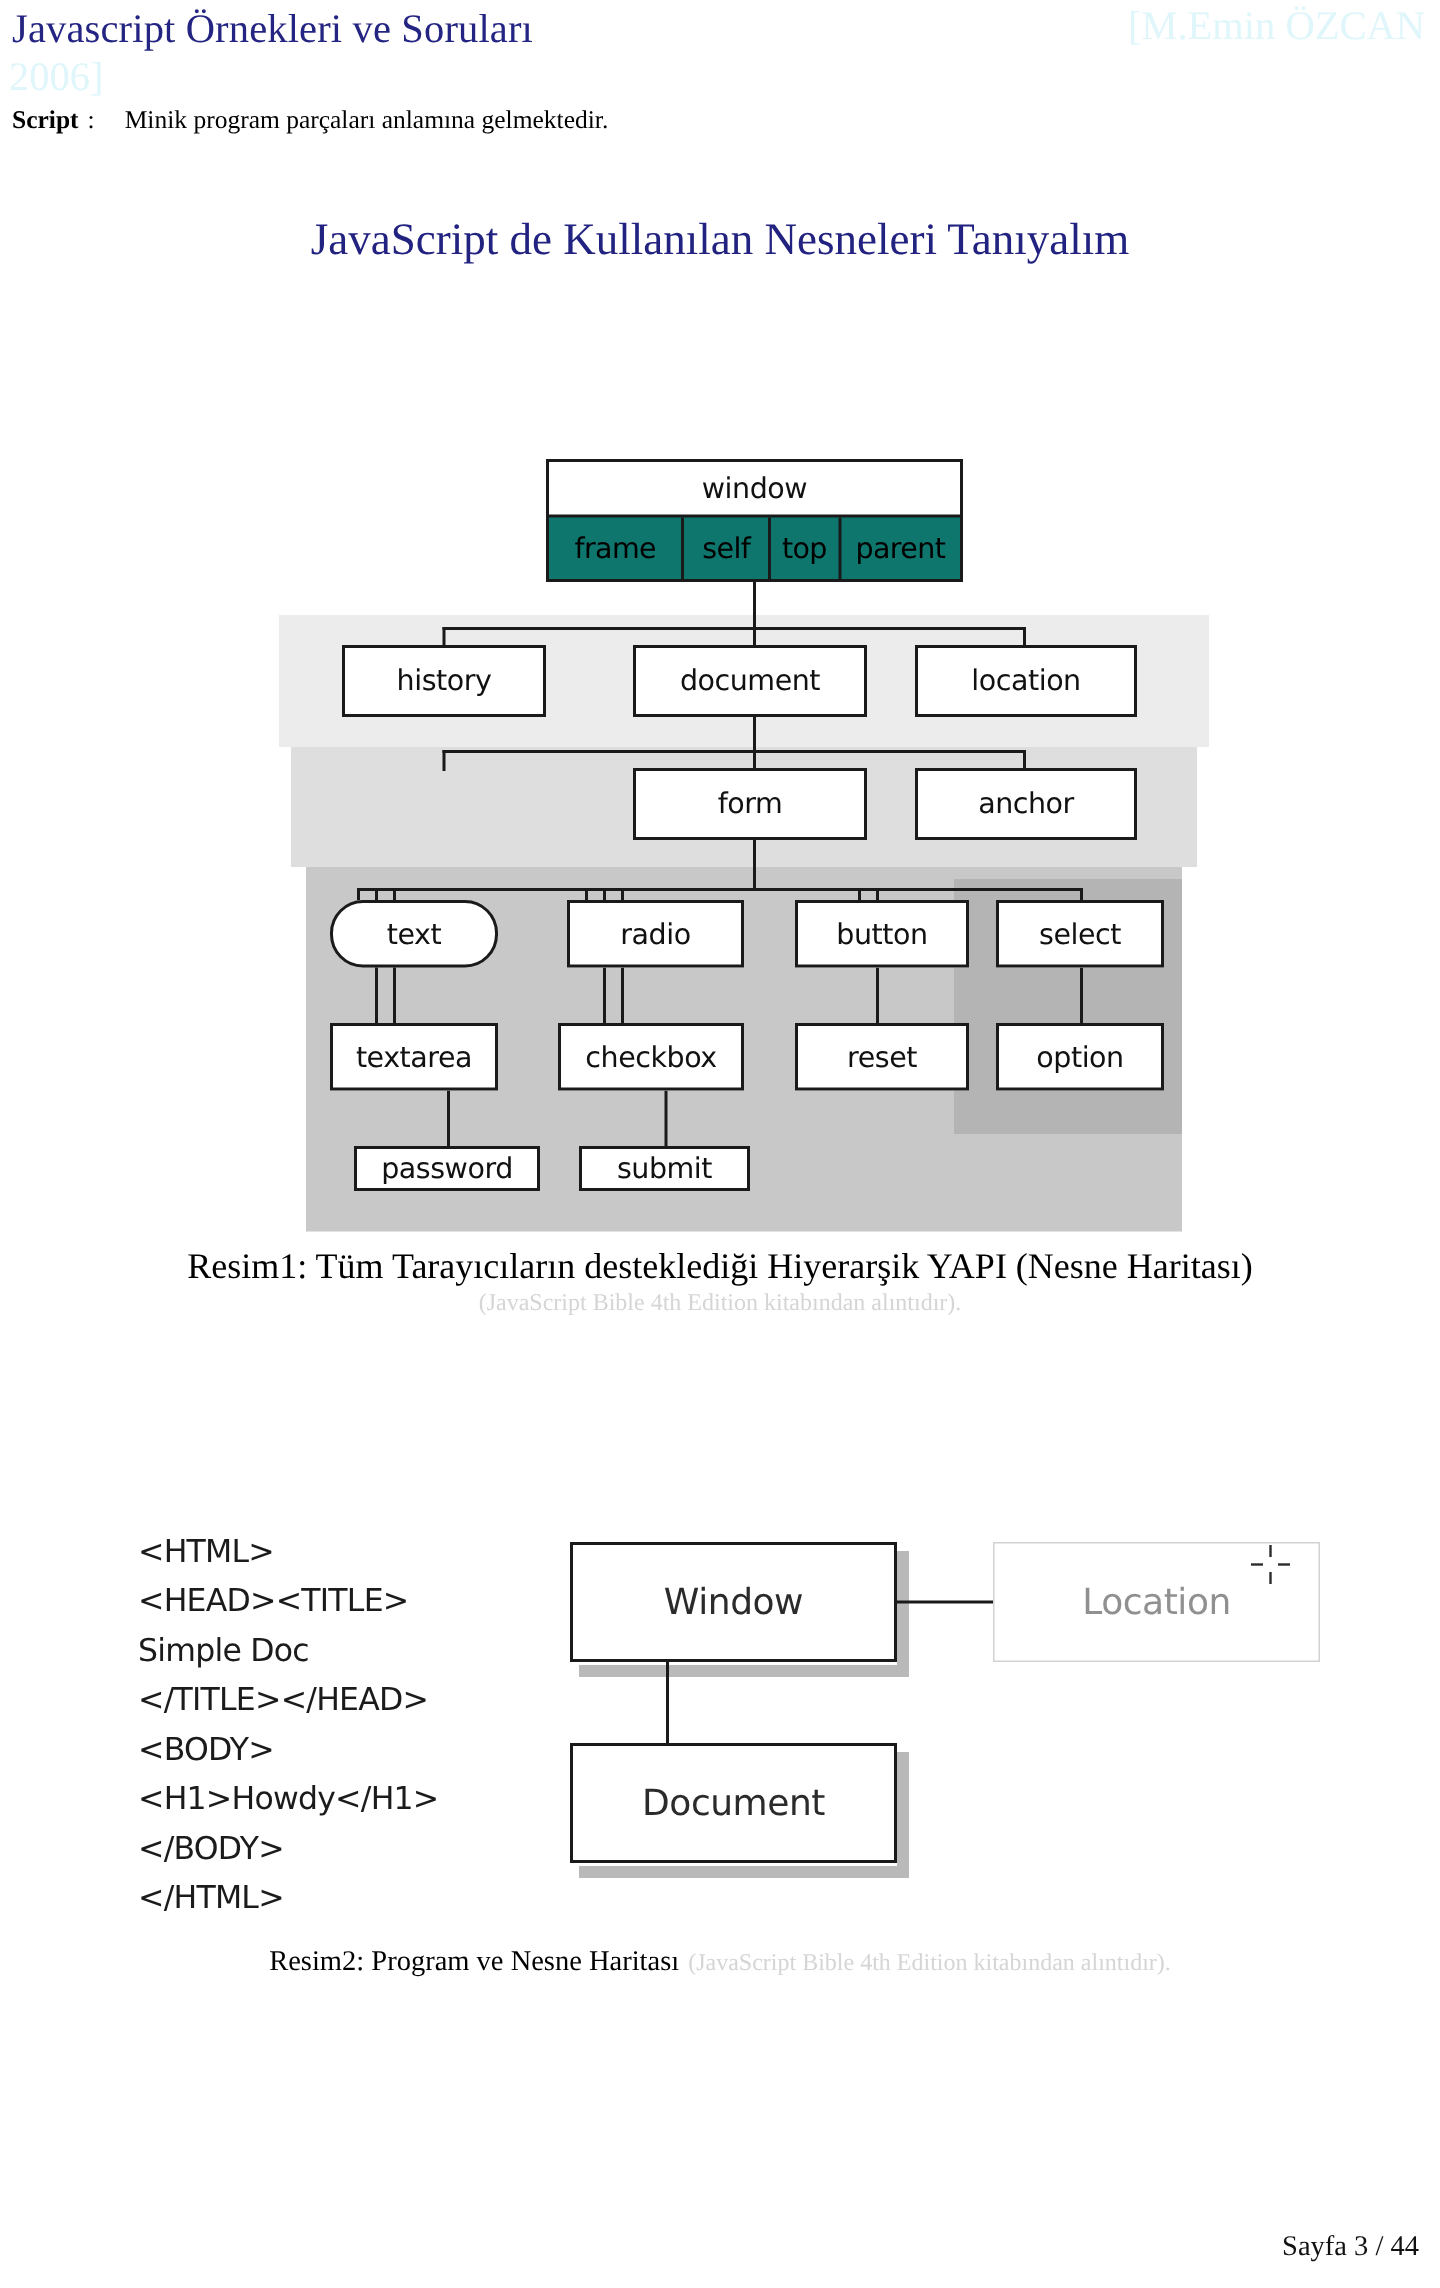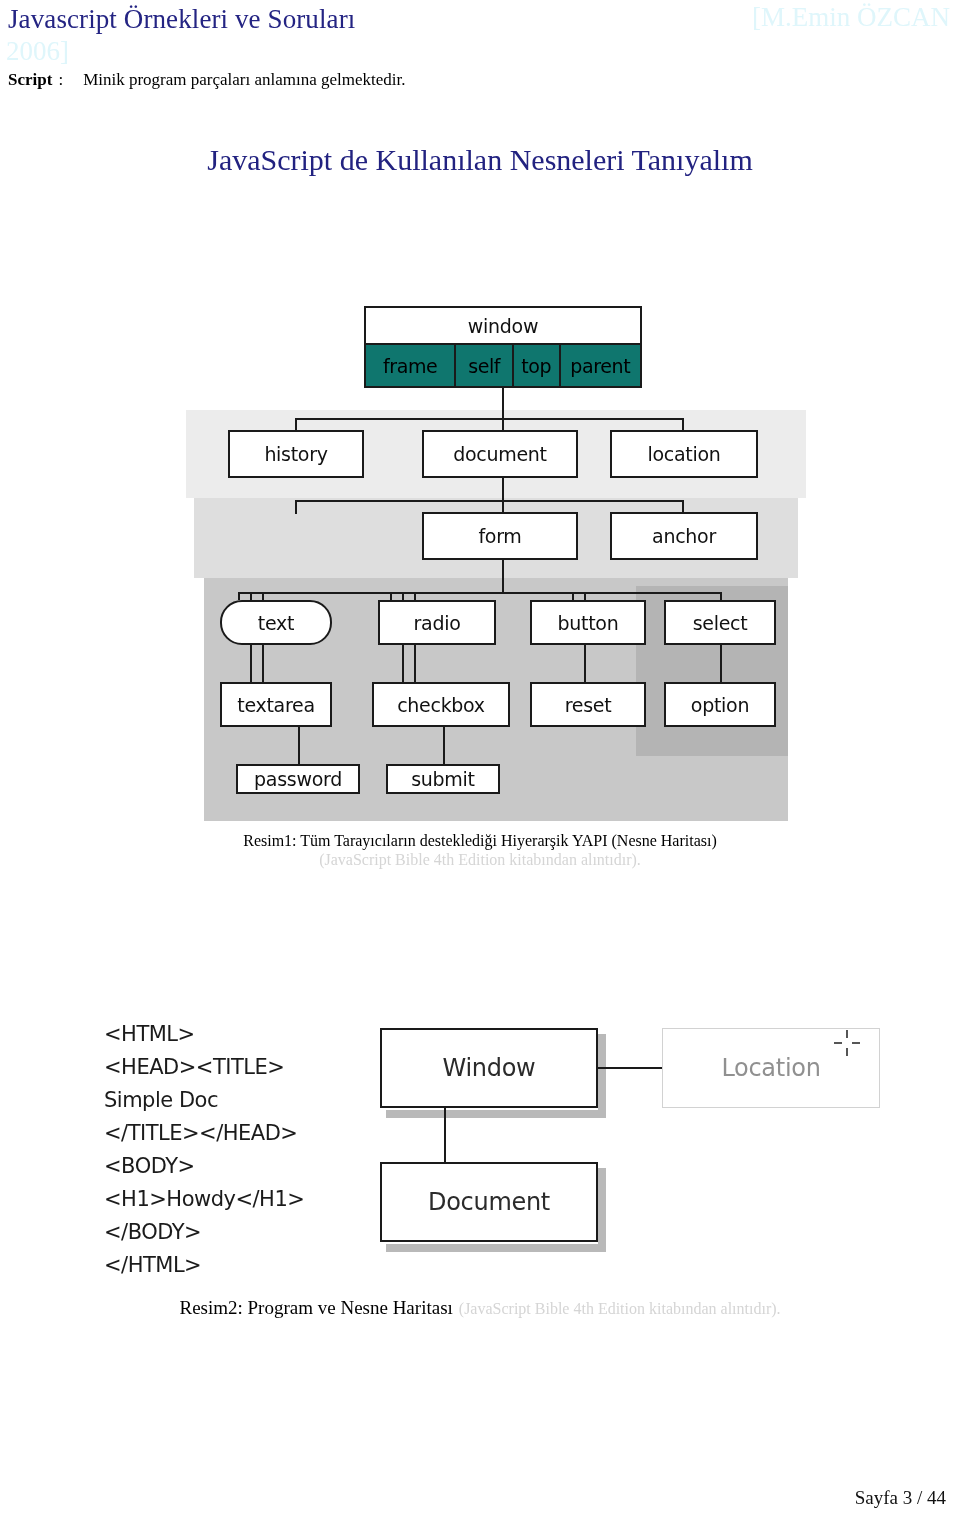--- a/index.html
+++ b/index.html
@@ -183,59 +183,59 @@
   
   .row4 { top: 294px; height: 45px; }
   #node-text   { left: 34px;  width: 112px; border-radius: 22px; }
   #node-radio  { left: 192px; width: 118px; }
   #node-button { left: 344px; width: 116px; }
   #node-select { left: 478px; width: 112px; }
 
   
   .row5 { top: 376px; height: 45px; }
   #node-textarea { left: 34px;  width: 112px; }
-  #node-checkbox { left: 186px; width: 138px; }
+  #node-checkbox { left: 186px; width: 124px; }
   #node-reset    { left: 344px; width: 116px; }
   #node-option   { left: 478px; width: 112px; }
 
   
   .row6 { top: 458px; height: 30px; text-align: center; }
   #node-password { left: 50px;  width: 124px; }
   #node-submit   { left: 200px; width: 114px; }
 
   
   #figure1-caption {
     position: absolute;
     left: 0; top: 832px;
     width: 960px;
     text-align: center;
   }
   #fig1-cap-main {
-    font-size: 16px;
+    font-size: 24px;
     color: #000000;
     white-space: nowrap;
   }
   #fig1-cap-sub {
     display: block;
     margin-top: 1px;
     font-size: 16px;
     color: #d5d5d5;
     white-space: nowrap;
   }
 
   
   #figure2 {
     position: absolute;
     left: 92px; top: 1010px;
     width: 800px;
     height: 265px;
   }
   #code-block {
     position: absolute;
-    left: 12px; top: 8px;
+    left: 0; top: 8px;
     font-family: "DejaVu Sans", "Liberation Sans", sans-serif;
     font-size: 21px;
     line-height: 33px;
     color: #1b1b1b;
     letter-spacing: -0.5px;
     white-space: pre;
   }
   .f2node {
     position: absolute;
     box-sizing: border-box;

